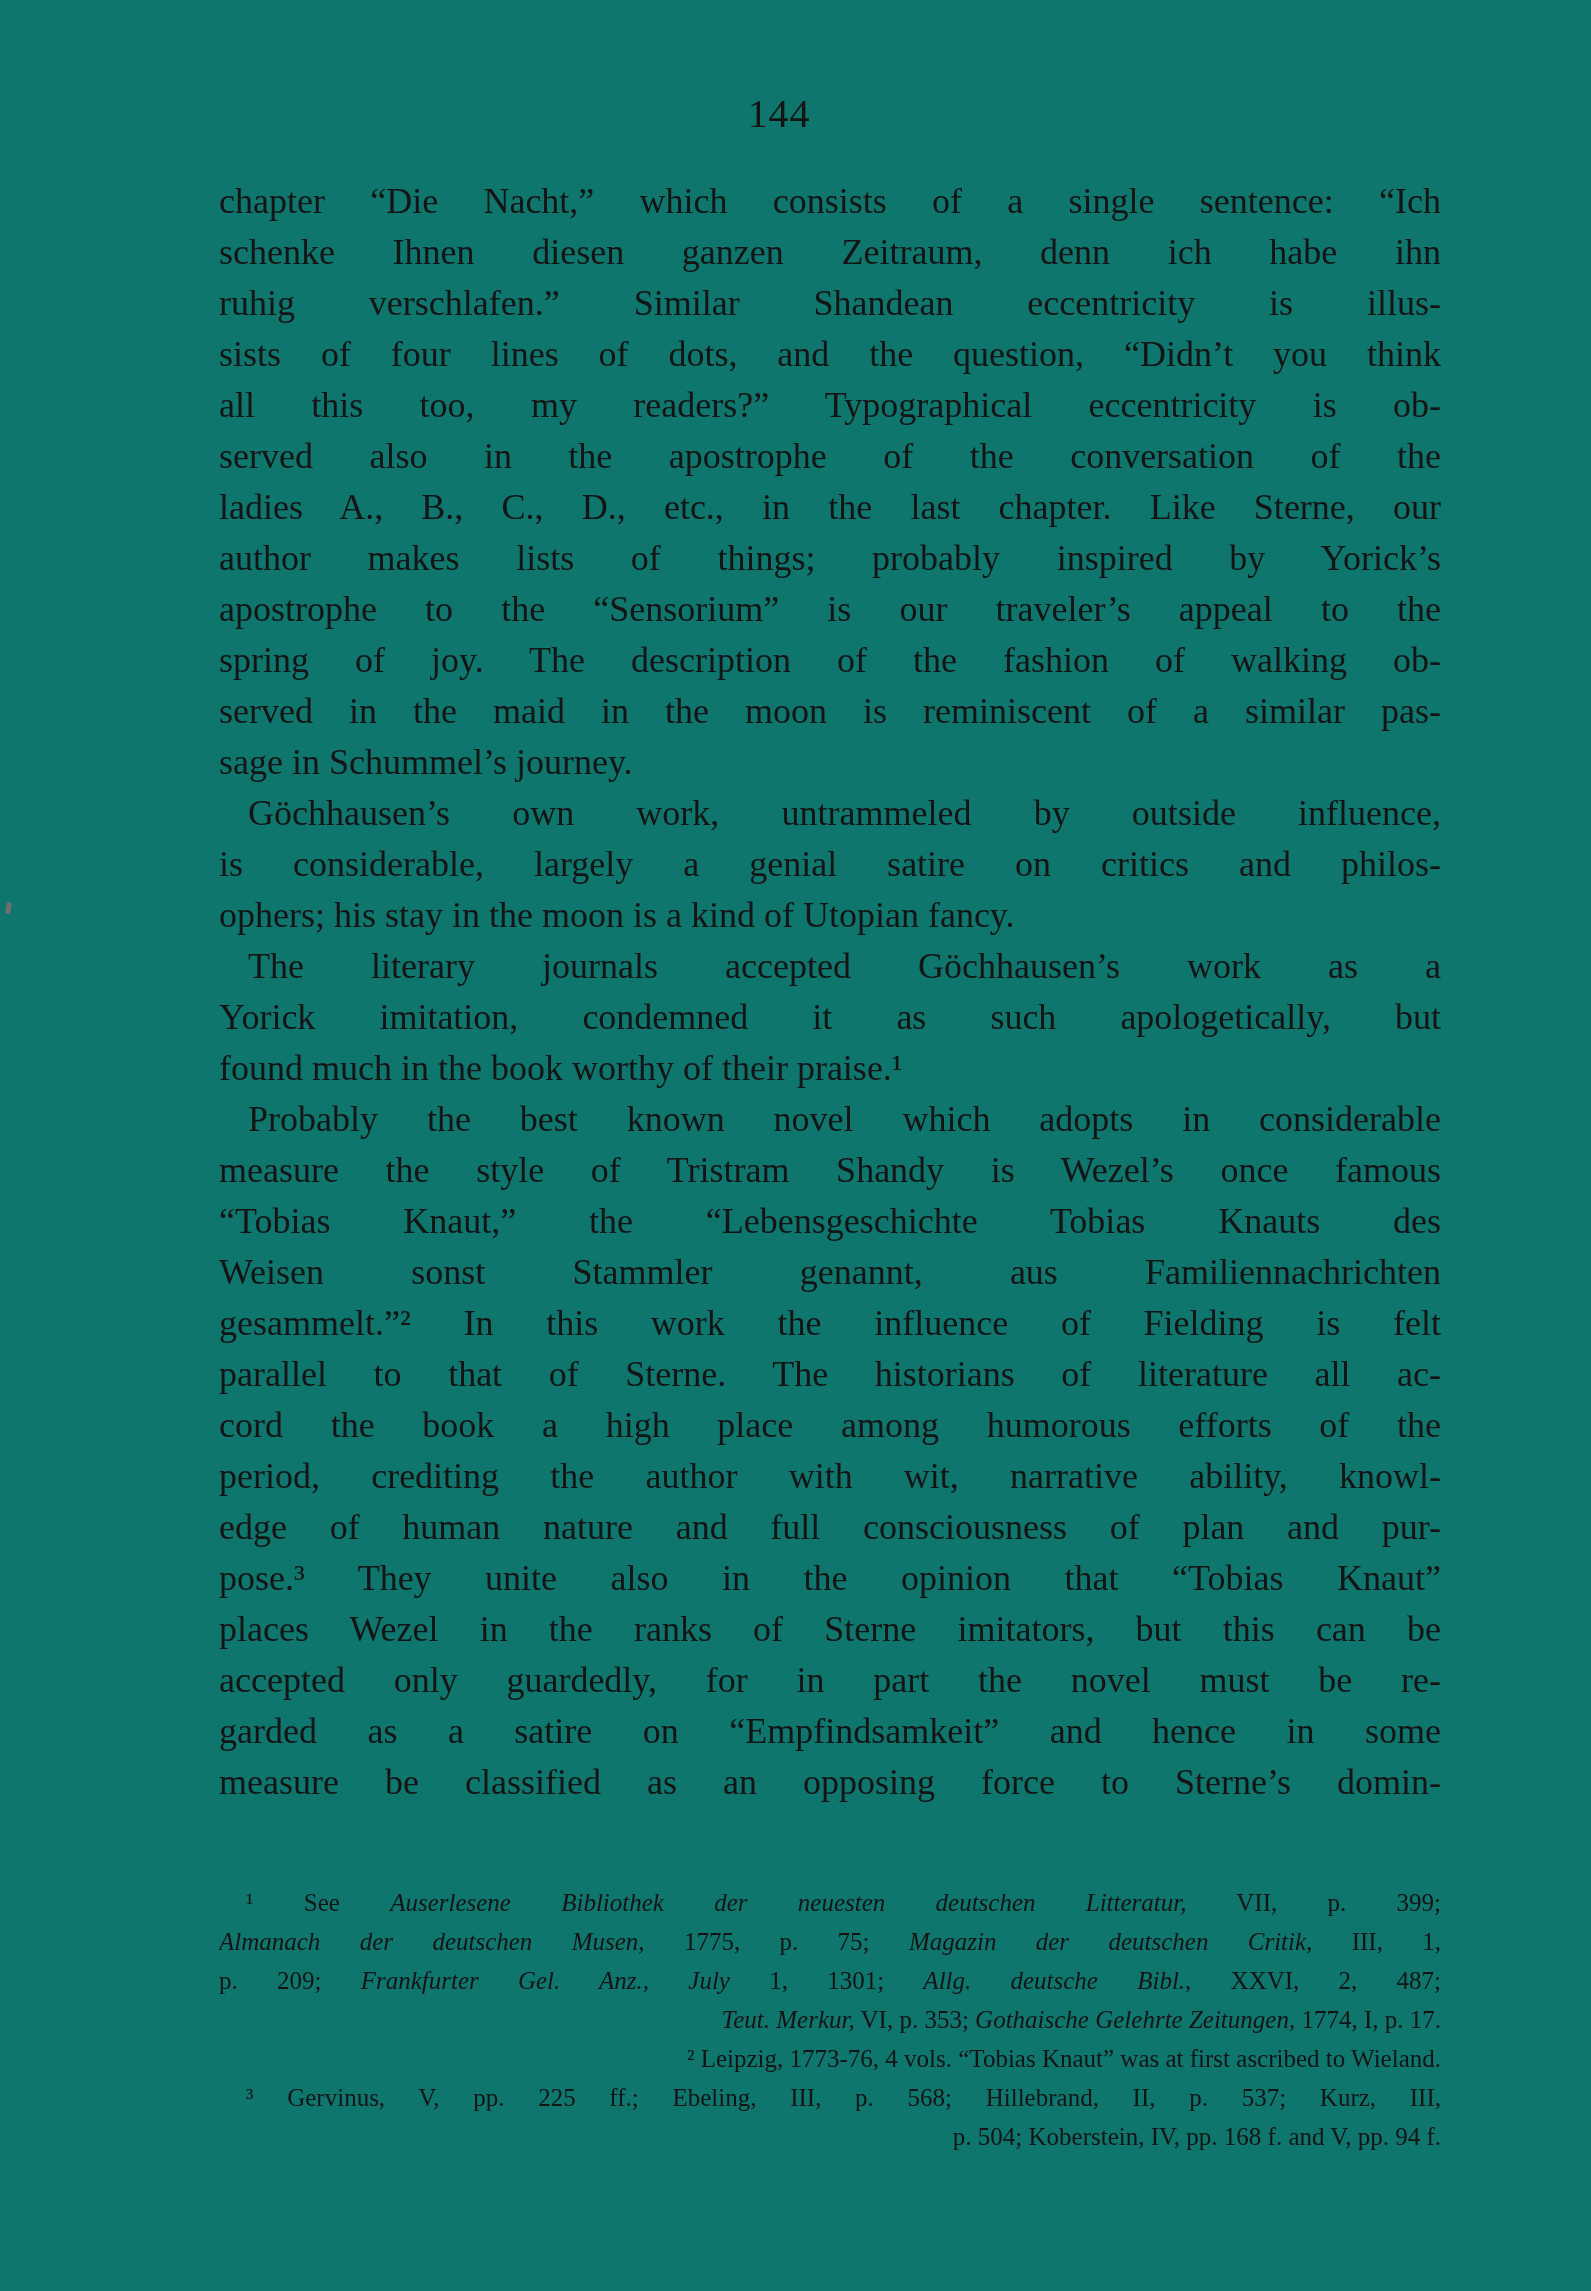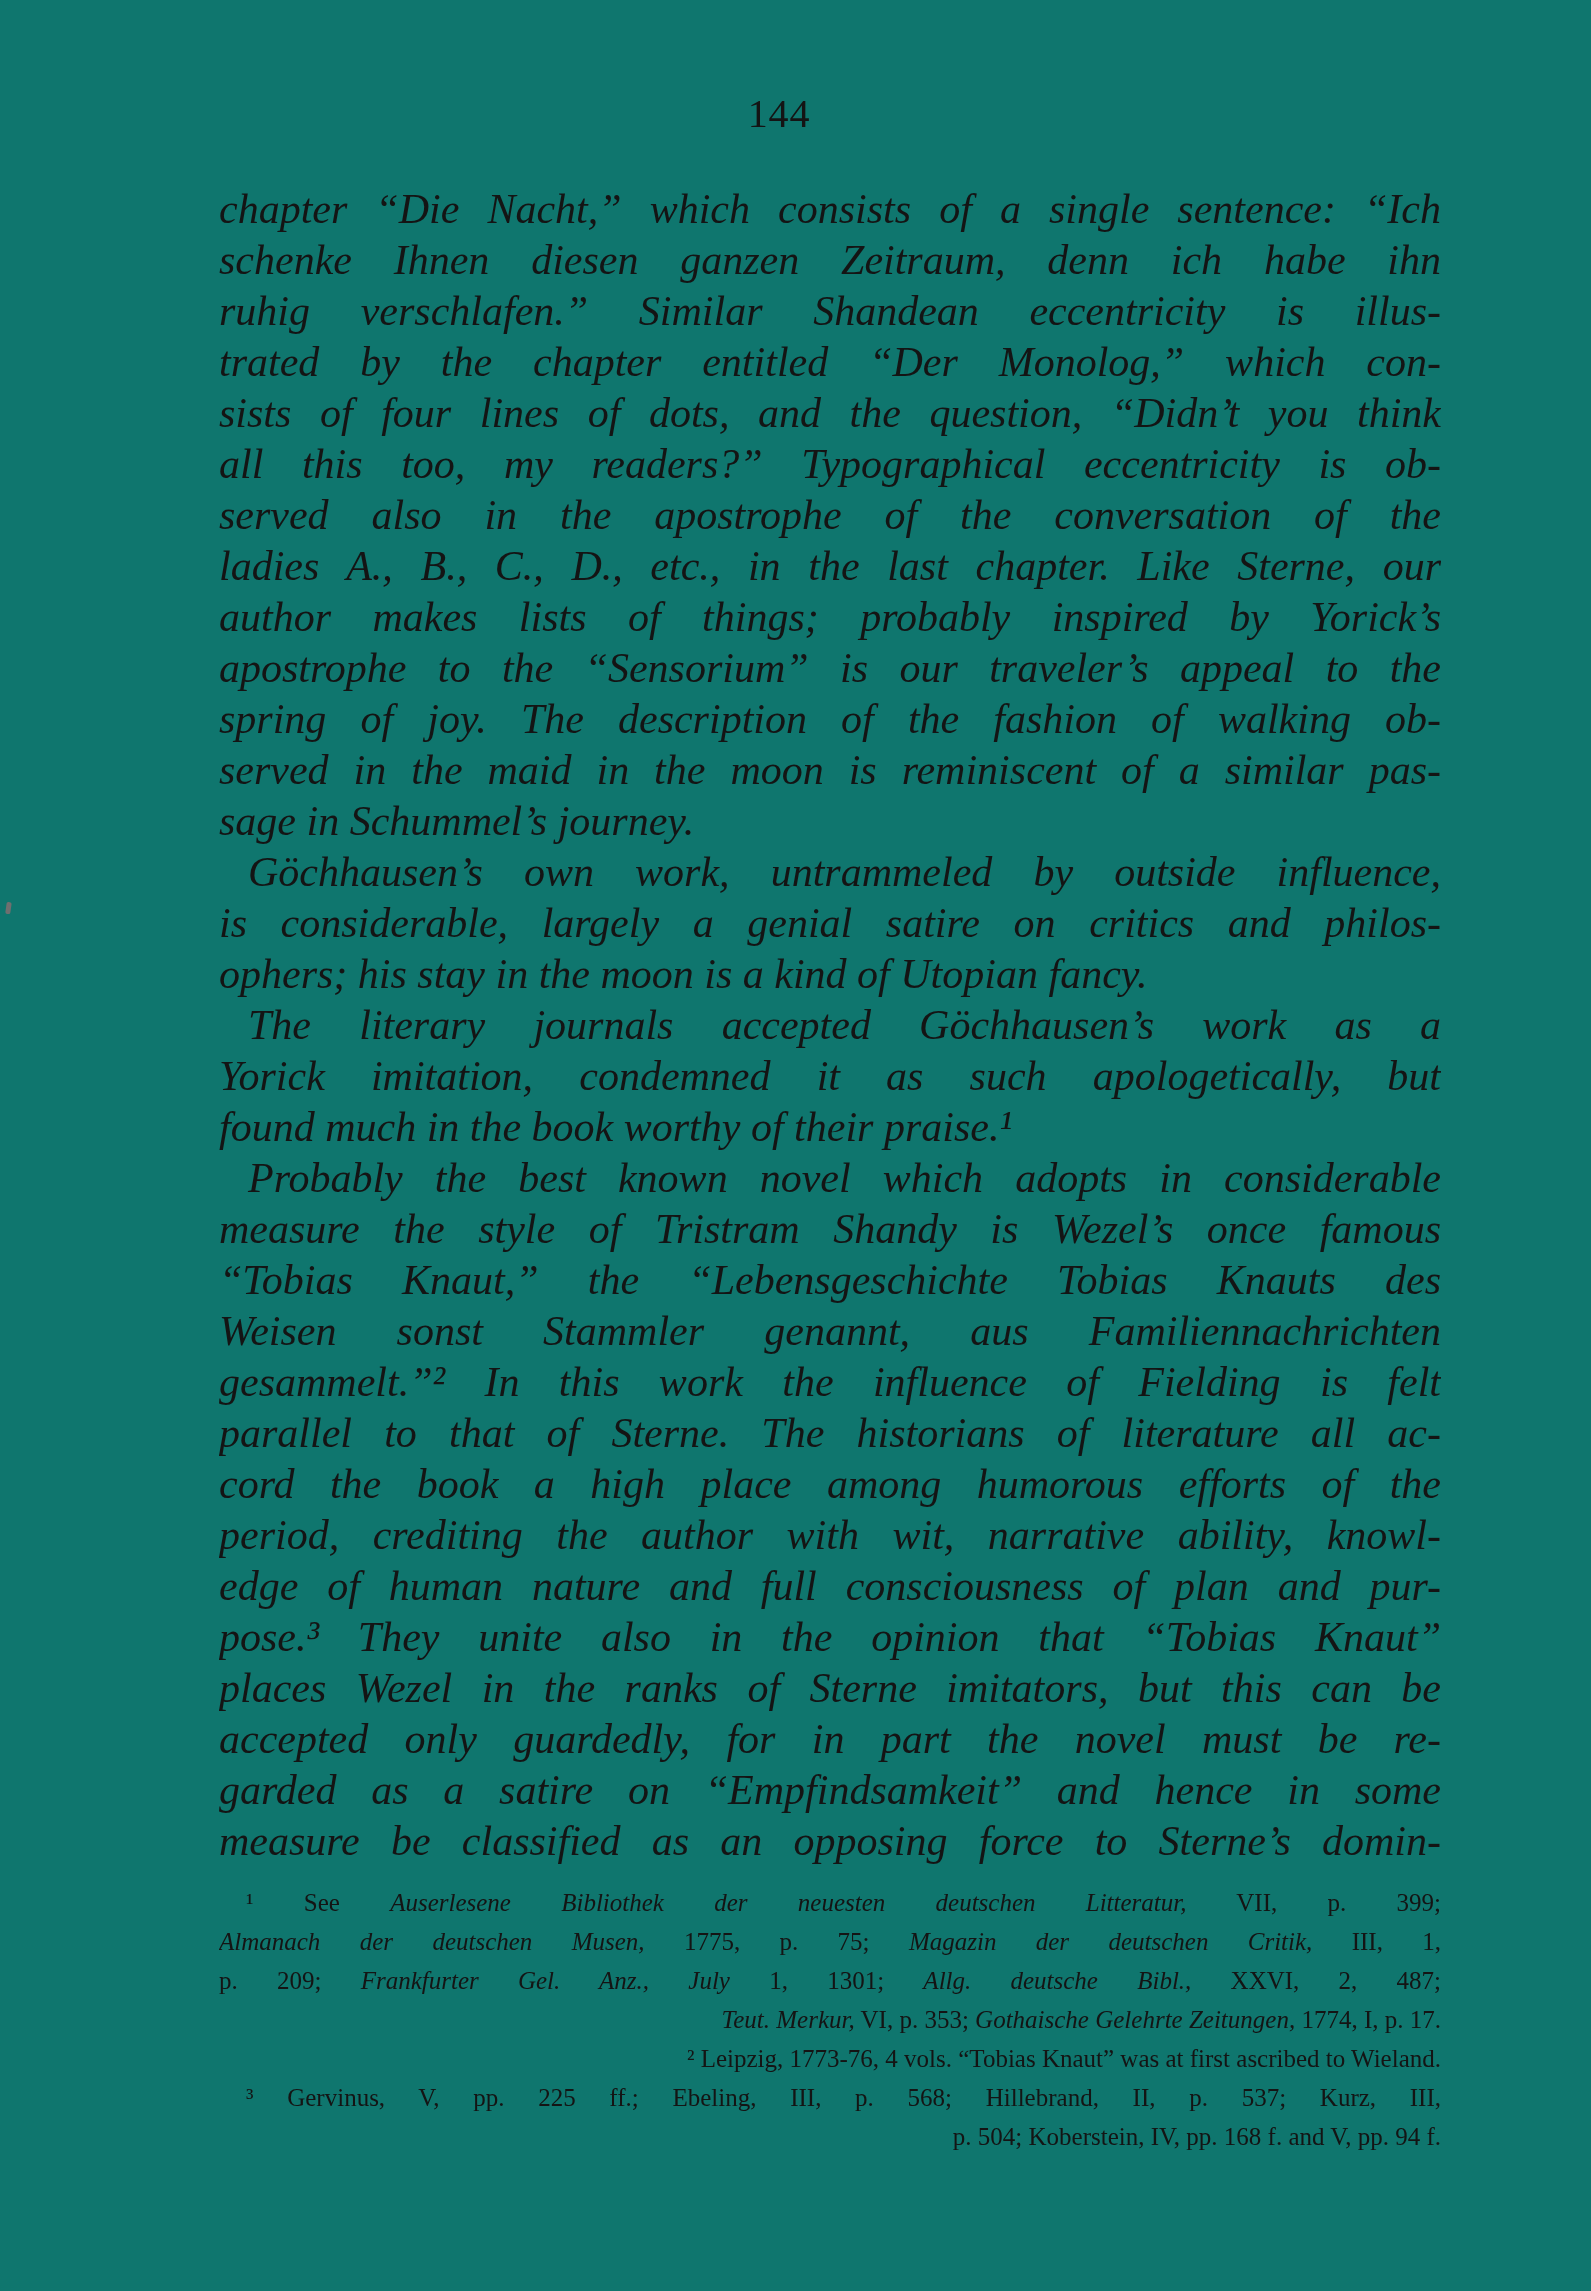--- a/index.html
+++ b/index.html
@@ -21,24 +21,23 @@
     top: 90px;
     left: 0;
     width: 1558px;
     text-align: center;
     font-size: 40px;
     letter-spacing: 0.9px;
   }
   .bodytext {
     position: absolute;
     left: 219px;
-    top: 184px;
+    top: 176px;
     width: 1222px;
-    font-size: 42px;
-    font-style: italic;
+    font-size: 36px;
   }
   .line {
     line-height: 51px;
     height: 51px;
     overflow: hidden;
     text-align: left;
   }
   .j {
     text-align: justify;
     text-align-last: justify;
@@ -74,21 +73,20 @@
 </style>
 </head>
 <body>
 
 <div class="page">
   <div class="pageno">144</div>
   <div class="bodytext" id="body-lines">
       <div class="line j">chapter “Die Nacht,” which consists of a single sentence: “Ich</div>
       <div class="line j">schenke Ihnen diesen ganzen Zeitraum, denn ich habe ihn</div>
       <div class="line j">ruhig verschlafen.” Similar Shandean eccentricity is illus-</div>
-      <div class="line j">trated by the chapter entitled “Der Monolog,” which con-</div>
       <div class="line j">sists of four lines of dots, and the question, “Didn’t you think</div>
       <div class="line j">all this too, my readers?” Typographical eccentricity is ob-</div>
       <div class="line j">served also in the apostrophe of the conversation of the</div>
       <div class="line j">ladies A., B., C., D., etc., in the last chapter. Like Sterne, our</div>
       <div class="line j">author makes lists of things; probably inspired by Yorick’s</div>
       <div class="line j">apostrophe to the “Sensorium” is our traveler’s appeal to the</div>
       <div class="line j">spring of joy. The description of the fashion of walking ob-</div>
       <div class="line j">served in the maid in the moon is reminiscent of a similar pas-</div>
       <div class="line">sage in Schummel’s journey.</div>
       <div class="line j ind">Göchhausen’s own work, untrammeled by outside influence,</div>

